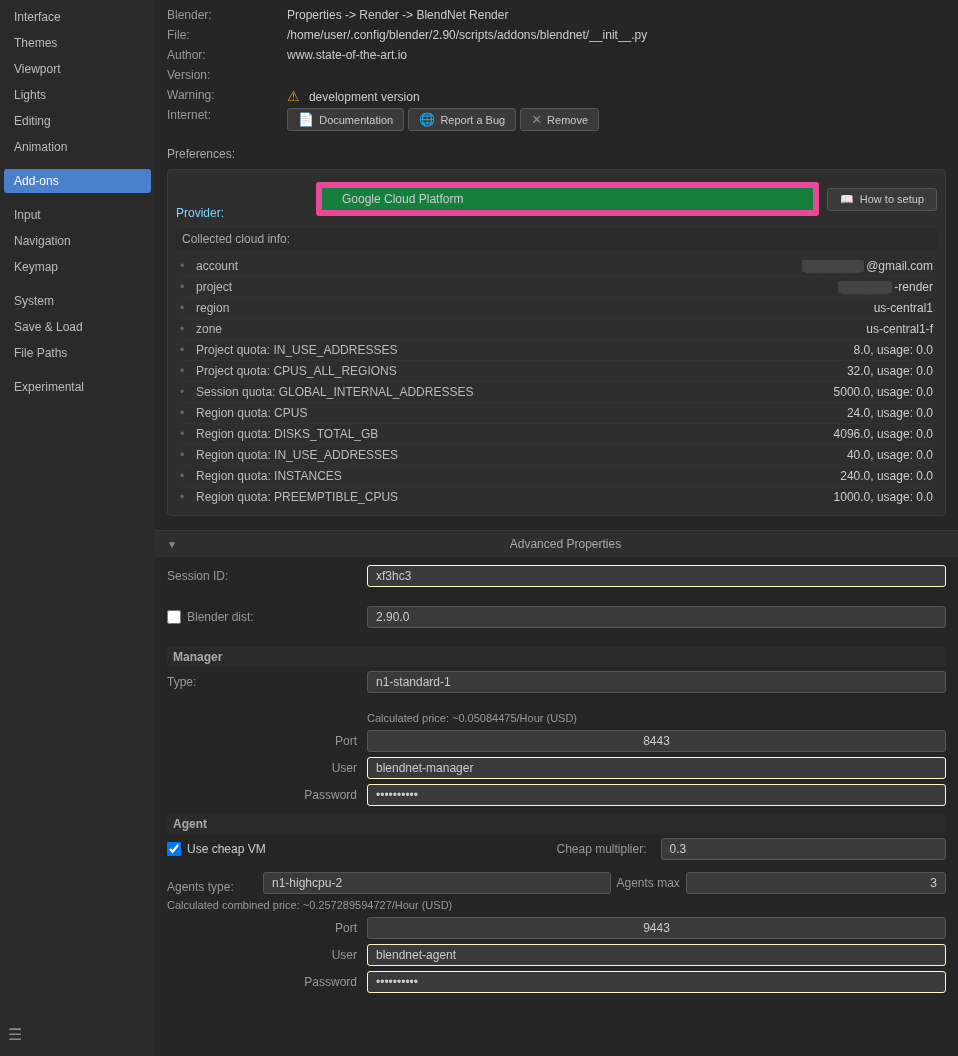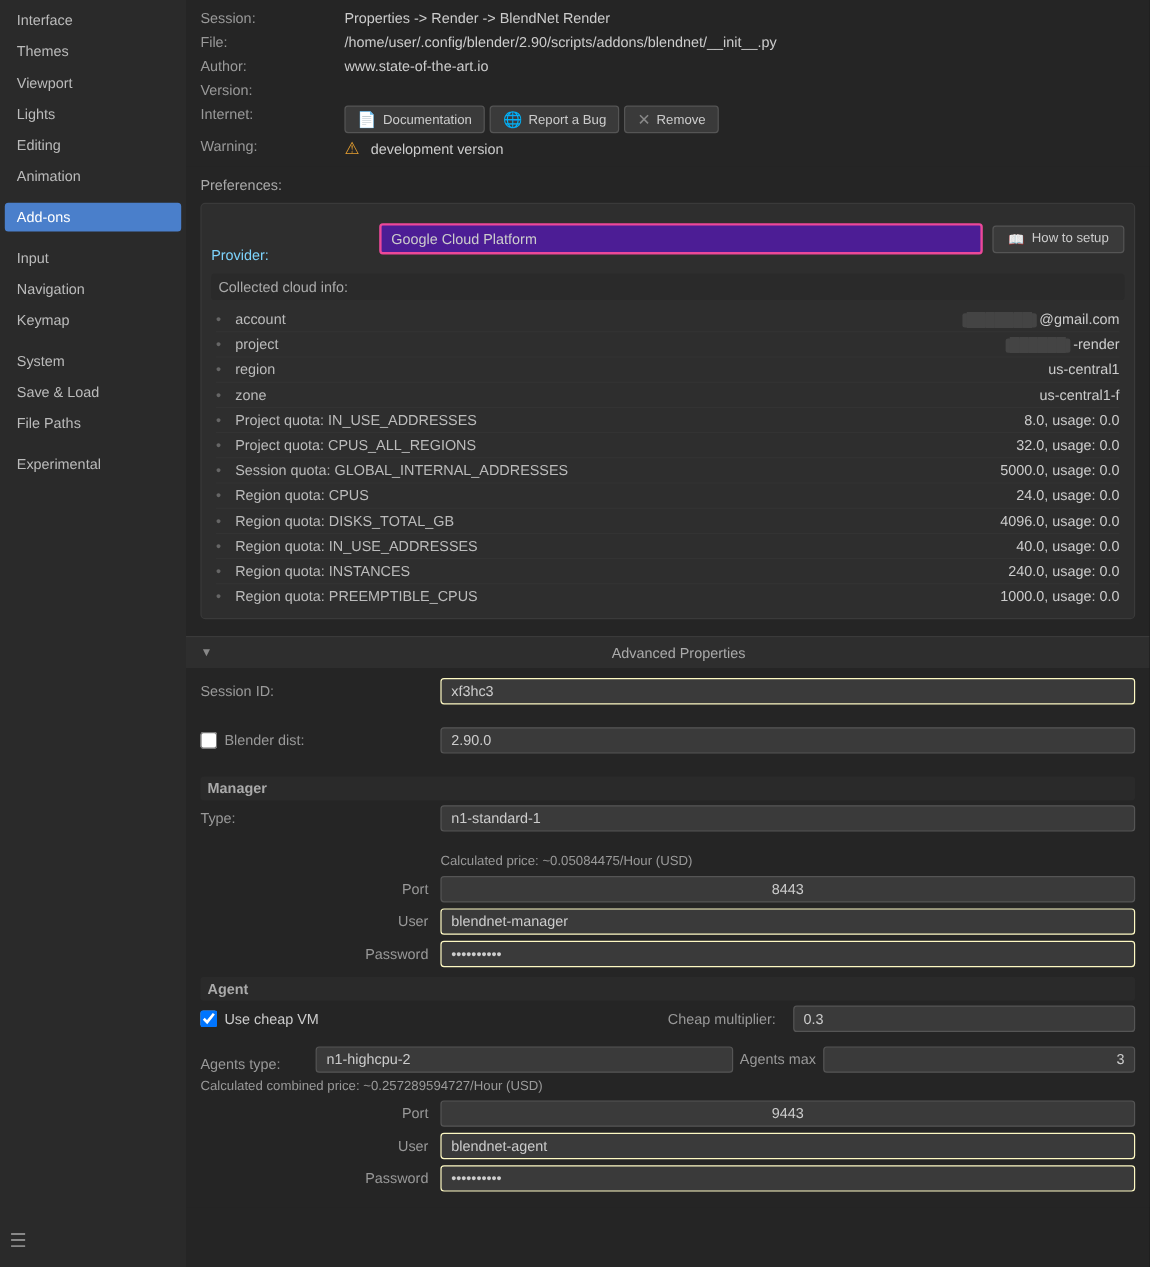--- a/index.html
+++ b/index.html
@@ -131,25 +131,25 @@
       color: #7dd3fc;
       font-size: 12px;
       margin-top: 28px;
     }
     .provider-select-wrap {
       flex: 1;
       position: relative;
     }
     .provider-select {
       width: 100%;
-      background: #4c1d95;
-      border: 2px solid #ec4899;
-      border-radius: 3px;
-      color: #ccc;
-      padding: 4px 8px;
+      background: #15803d;
+      border: 6px solid #ec4899;
+      border-radius: 3px;
+      color: #ccc;
+      padding: 4px 20px;
       font-size: 12px;
       appearance: none;
       cursor: pointer;
     }
     .how-to-btn {
       display: flex;
       align-items: center;
       gap: 6px;
       margin-left: 8px;
       padding: 4px 12px;
@@ -425,60 +425,60 @@
 
   <div class="sidebar-bottom">
     <span class="menu-icon">☰</span>
   </div>
 </div>
 
 <div class="main">
 
   <div class="info-section">
     <div class="info-row">
-      <span class="info-label">Session:</span>
+      <span class="info-label">Blender:</span>
       <span class="info-value">Properties -&gt; Render -&gt; BlendNet Render</span>
     </div>
     <div class="info-row">
       <span class="info-label">File:</span>
       <span class="info-value">/home/user/.config/blender/2.90/scripts/addons/blendnet/__init__.py</span>
     </div>
     <div class="info-row">
       <span class="info-label">Author:</span>
       <span class="info-value">www.state-of-the-art.io</span>
     </div>
     <div class="info-row">
       <span class="info-label">Version:</span>
+    </div>
+    <div class="info-row">
+      <span class="info-label">Warning:</span>
+      <span class="info-value">
+        <span class="warning-icon">⚠</span>
+        <span>development version</span>
+      </span>
     </div>
     <div class="info-row">
       <span class="info-label">Internet:</span>
       <span class="info-value">
         <div class="button-row">
           <button class="btn">
             <span class="btn-icon">📄</span>
             <span>Documentation</span>
           </button>
           <button class="btn">
             <span class="btn-icon">🌐</span>
             <span>Report a Bug</span>
           </button>
           <button class="btn">
             <span class="btn-icon">✕</span>
             <span>Remove</span>
           </button>
         </div>
       </span>
     </div>
-    <div class="info-row">
-      <span class="info-label">Warning:</span>
-      <span class="info-value">
-        <span class="warning-icon">⚠</span>
-        <span>development version</span>
-      </span>
-    </div>
   </div>
 
   <div class="preferences-section">
     <div class="preferences-title">Preferences:</div>
     <div class="pref-card">
 
       <div class="provider-row">
         <span class="provider-label">Provider:</span>
         <div class="provider-select-wrap">
           <select class="provider-select"><option>Google Cloud Platform</option></select>

